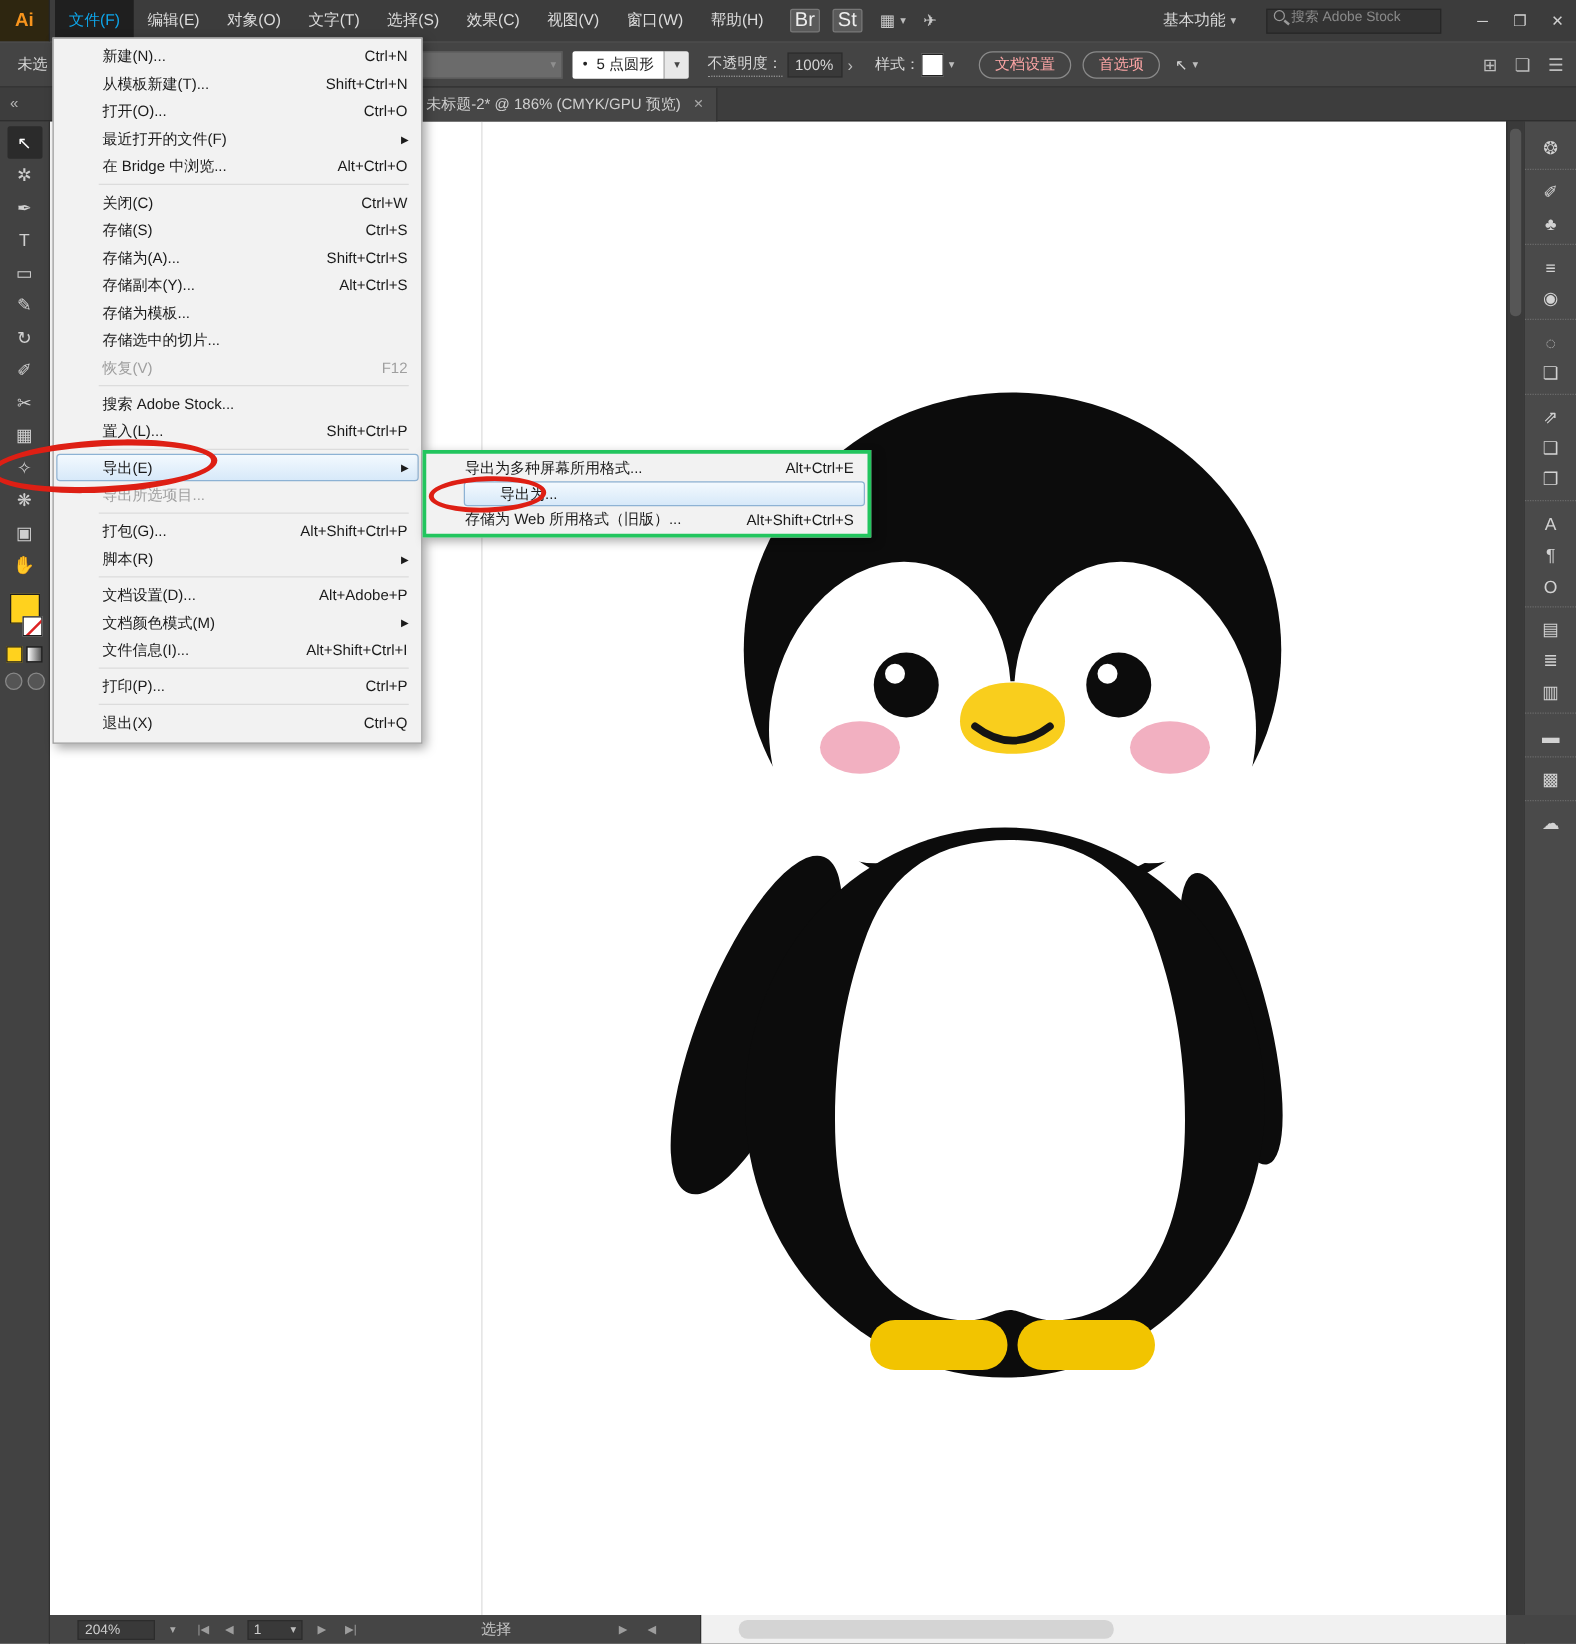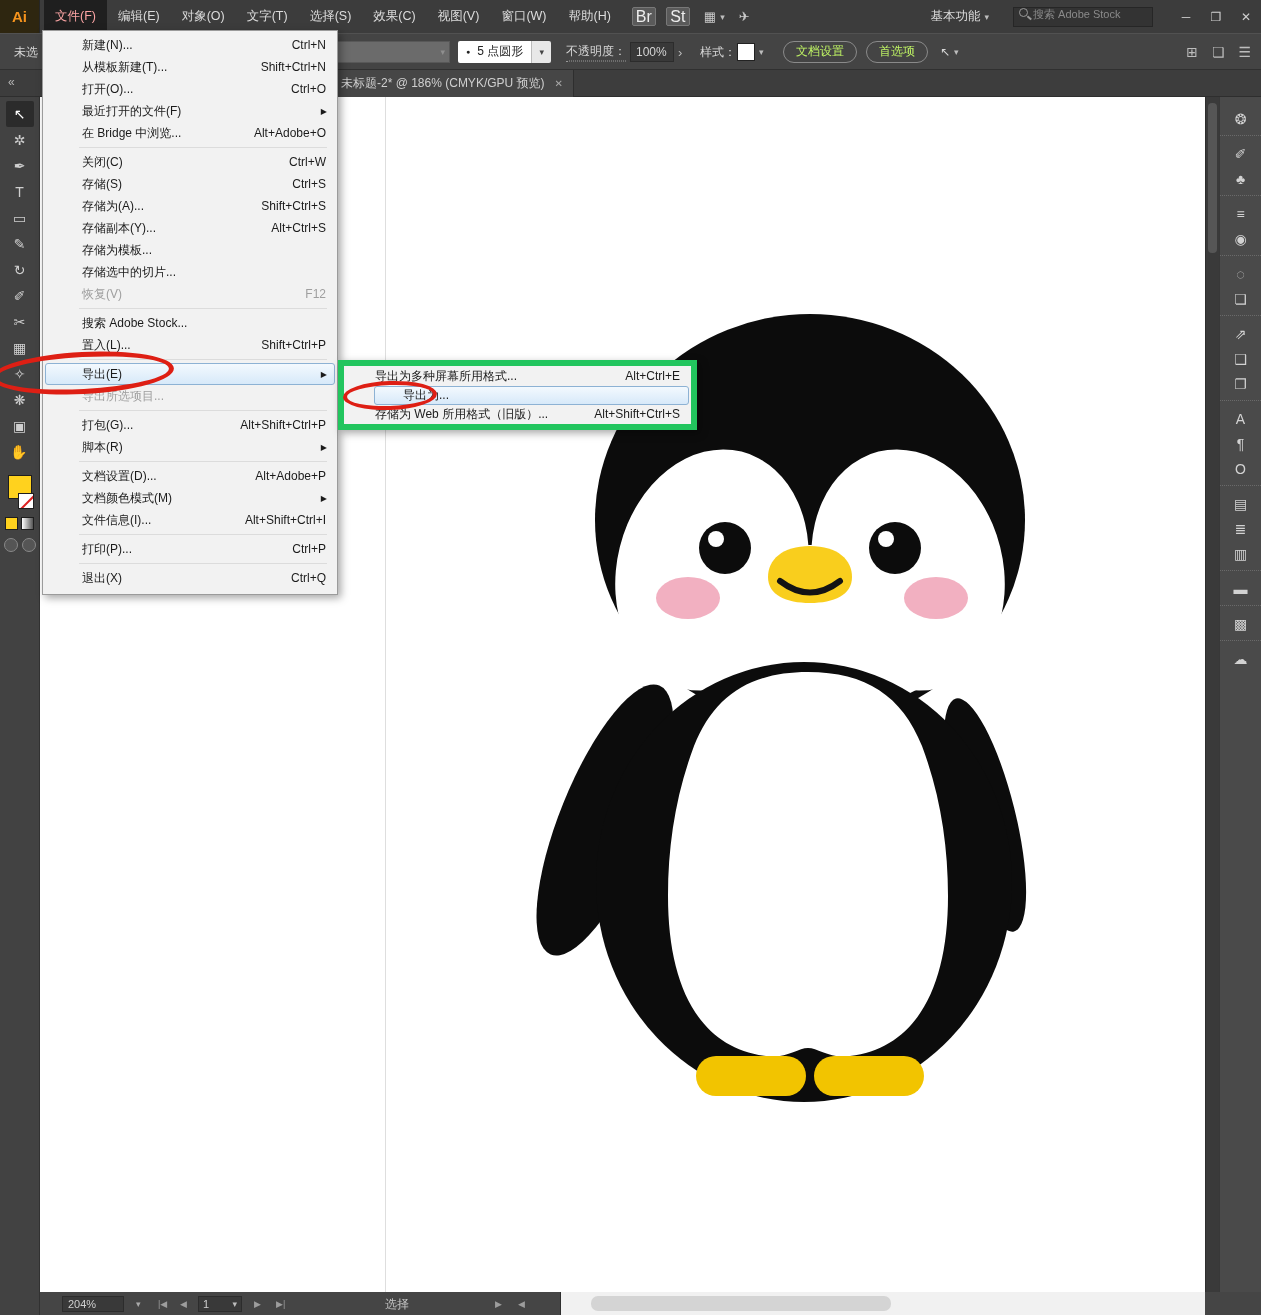--- a/index.html
+++ b/index.html
@@ -8,21 +8,21 @@
   #root { position:relative; width:1261px; height:1315px; background:#3c3c3c; }
 
   
   #menubar { position:absolute; left:0; top:0; width:1261px; height:33px;
     background:#3c3c3c; display:flex; align-items:center; z-index:20; color:#dcdcdc; }
   #ai-logo { width:40px; height:33px; background:#2e2610; color:#f7941d;
     font-weight:bold; font-size:15px; display:flex; align-items:center; justify-content:center;
     border-right:1px solid #262626; }
   #menu-items { display:flex; height:33px; margin-left:4px; }
   .menu-item { padding:0 11px; line-height:33px; font-size:12.5px; cursor:default; }
-  .menu-item.active { background:#1f1f1f; color:#fca5a5; }
+  .menu-item.active { background:#1f1f1f; color:#0ea5e9; }
   .mb-btn { width:24px; height:19px; background:#5a5a5a; border:1px solid #787878;
     border-radius:2px; color:#eee; font-size:16px; display:flex; align-items:center;
     justify-content:center; margin-left:10px; }
   .mb-icon { margin-left:14px; font-size:13px; color:#c9c9c9; }
   .chev { font-size:9px; color:#bdbdbd; margin-left:4px; }
   #mb-spacer { flex:1; }
   #workspace { display:flex; align-items:center; font-size:12.5px; margin-right:24px; }
   #searchbox { width:140px; height:20px; background:#333; border:1px solid #262626;
     display:flex; align-items:flex-start; padding:0 5px; margin-right:18px; }
   #search-glyph { width:9px; height:9px; border:1.5px solid #9a9a9a; border-radius:50%;
@@ -51,21 +51,21 @@
   #brush-chev { width:20px; background:#e8e8e8; color:#444; display:flex; align-items:center;
     justify-content:center; border-left:1px solid #bbb; border-radius:0 2px 2px 0; font-size:9px; }
   #opacity-label { left:566px; border-bottom:1px dotted #9a9a9a; padding-bottom:1px; }
   #opacity-value { left:630px; width:44px; height:20px; background:#393939;
     border:1px solid #2c2c2c; display:flex; align-items:center; padding-left:5px; }
   #opacity-arrow { left:678px; color:#bdbdbd; font-size:13px; }
   #style-label { left:700px; }
   #style-swatch-wrap { left:737px; display:flex; align-items:center; }
   #style-swatch { width:18px; height:18px; background:#fff; border:1px solid #222; }
   .ob-button { height:22px; border:1px solid #8a8a8a; border-radius:11px; display:flex;
-    align-items:center; padding:0 12px; color:#bef264; }
+    align-items:center; padding:0 12px; color:#fca5a5; }
   #btn-docsetup { left:783px; }
   #btn-prefs { left:866px; }
   #cursor-opts { left:940px; display:flex; align-items:center; color:#d6d6d6; }
   #ob-right { right:10px; display:flex; align-items:center; gap:14px; color:#bdbdbd;
     font-size:14px; }
 
   
   #tabbar { position:absolute; left:0; top:70px; width:1261px; height:27px;
     background:#3d3d3d; border-bottom:1px solid #2e2e2e; z-index:9; }
   #panel-collapse { position:absolute; left:8px; top:5px; color:#b5b5b5; font-size:12px; }
@@ -145,21 +145,21 @@
   .fm-item .lbl { flex:1; white-space:nowrap; }
   .fm-item .sc { margin-left:12px; white-space:nowrap; }
   .fm-item .arr { position:absolute; right:7px; font-size:8px; }
   .fm-item.disabled { color:#9f9f9f; }
   .fm-item.hl { background:linear-gradient(#f3f9fe,#d7e9f9);
     border:1px solid #8db2d4; }
   .fm-sep { height:1px; background:#dcdcdc; margin:3px 8px 3px 34px; }
 
   
   #export-submenu { position:absolute; left:338px; top:360px; width:359px; height:70px;
-    background:#f2f2f2; border:6px solid #22c55e; box-shadow:3px 3px 8px rgba(0,0,0,.35);
+    background:#f2f2f2; border:3px solid #22c55e; box-shadow:3px 3px 8px rgba(0,0,0,.35);
     z-index:55; padding:1px 2px; font-size:12px; color:#1b1b1b;
     display:flex; flex-direction:column; justify-content:center; }
 
   
   .red-ellipse { position:absolute; border-style:solid; border-radius:50%; z-index:60;
     pointer-events:none; }
   #annot-export { left:-8px; top:352px; width:182px; height:42px; border-width:5px;
     transform:rotate(-3deg); }
   #annot-exportas { left:343px; top:381px; width:94px; height:29px; border-width:4px;
     transform:rotate(-2deg); }
@@ -381,21 +381,21 @@
       <div class="fm-item">
         <span class="lbl">打开(O)...</span>
         <span class="sc">Ctrl+O</span>
       </div>
       <div class="fm-item">
         <span class="lbl">最近打开的文件(F)</span>
         <span class="arr">▶</span>
       </div>
       <div class="fm-item">
         <span class="lbl">在 Bridge 中浏览...</span>
-        <span class="sc">Alt+Adobe+O</span>
+        <span class="sc">Alt+Ctrl+O</span>
       </div>
       <div class="fm-sep"></div>
       <div class="fm-item">
         <span class="lbl">关闭(C)</span>
         <span class="sc">Ctrl+W</span>
       </div>
       <div class="fm-item">
         <span class="lbl">存储(S)</span>
         <span class="sc">Ctrl+S</span>
       </div>

